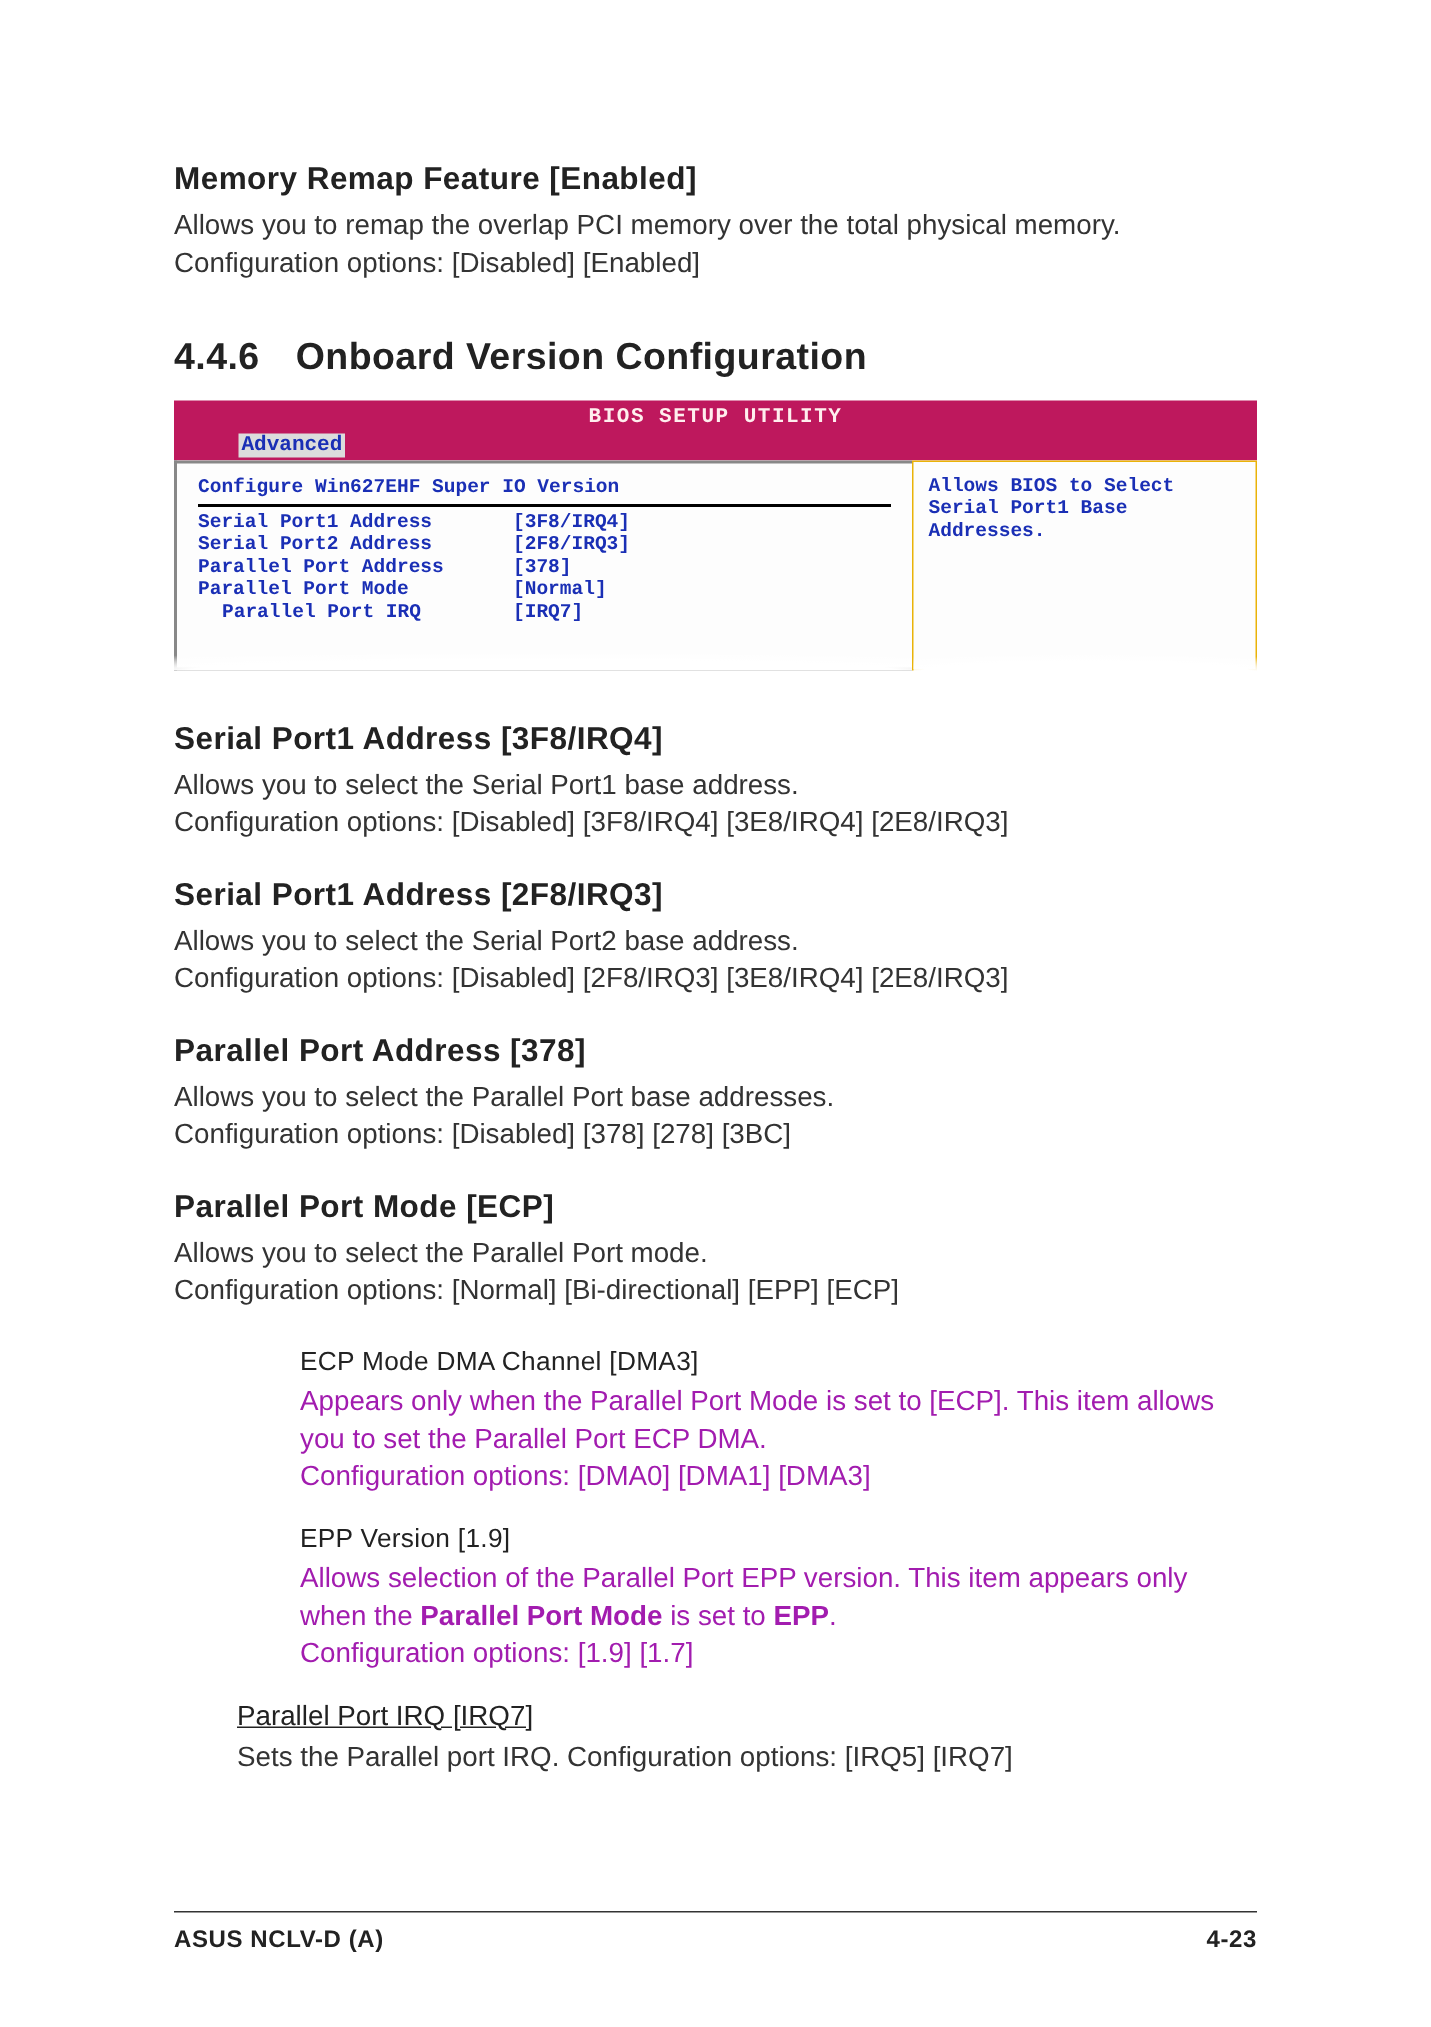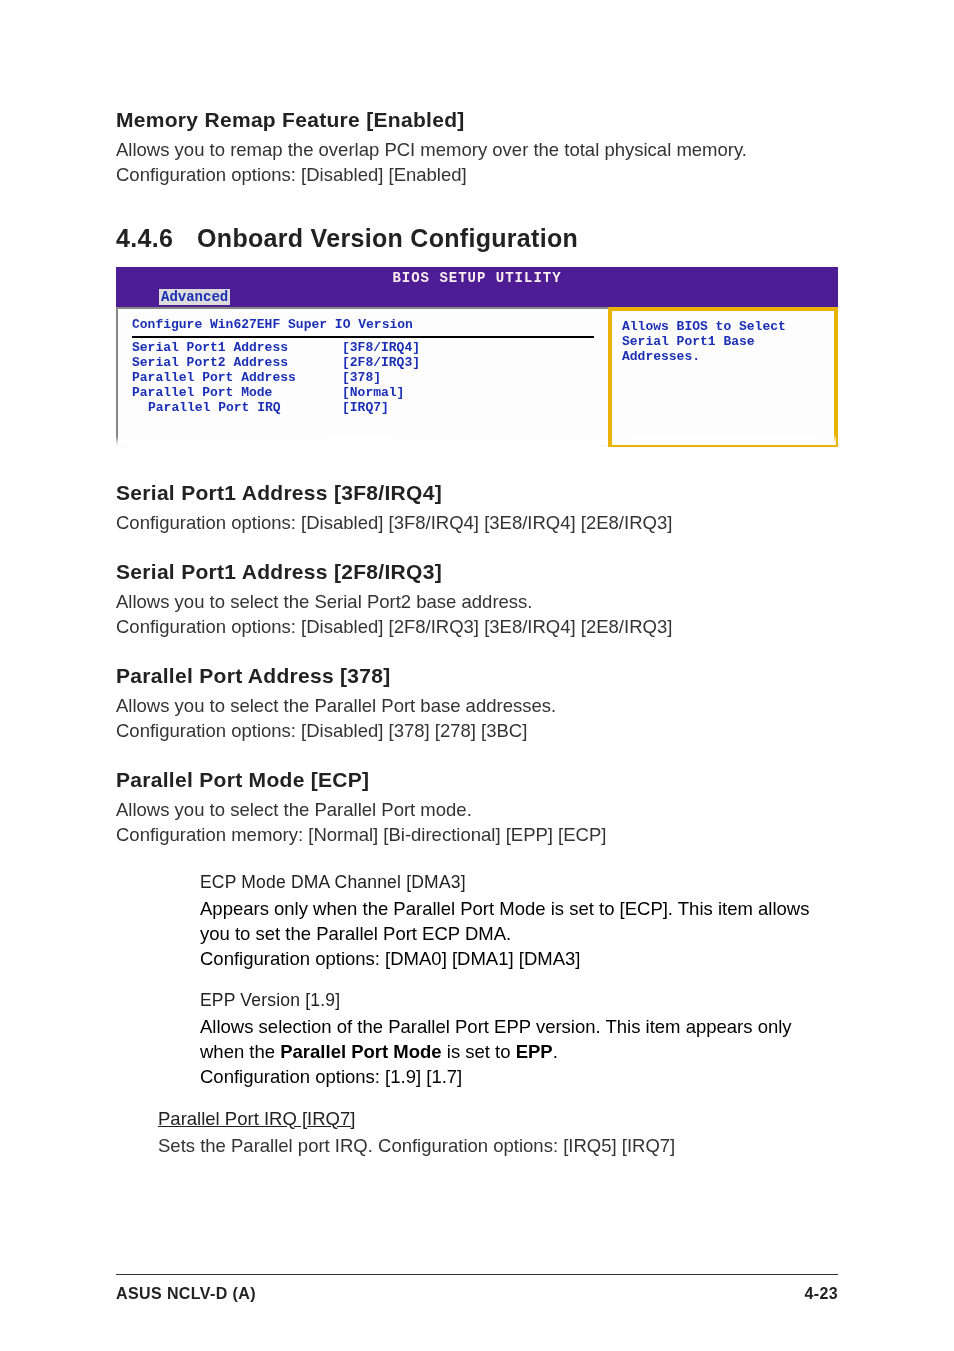--- a/index.html
+++ b/index.html
@@ -32,21 +32,21 @@
     margin-bottom: 14px;
     letter-spacing: 0.3px;
   }
   .h-main .num { display:inline-block; margin-right: 24px; }
 
   .bios-box {
     width: 100%;
     margin-bottom: 34px;
   }
   .bios-header {
-    background: #4c1d95;
+    background: #be185d;
     color: #fff;
     font-family: "Courier New", monospace;
     font-weight: bold;
     font-size: 14px;
     position: relative;
     height: 40px;
   }
   .bios-title {
     position: absolute;
     left: 50%;
@@ -82,21 +82,21 @@
   }
   .bios-left::after{
     content:"";
     position:absolute;
     left:-2px; right:0; bottom:-2px;
     height:18px;
     background: radial-gradient(ellipse 120% 100% at 50% 100%, #fff 40%, rgba(255,255,255,0) 70%);
   }
   .bios-right {
     width: 230px;
-    border: 4px solid #eab308;
+    border: 1px solid #eab308;
     padding: 8px 10px 30px 10px;
     background: #fdfdfd;
     position:relative;
   }
   .bios-right::after{
     content:"";
     position:absolute;
     left:0; right:-2px; bottom:-2px;
     height:18px;
     background: radial-gradient(ellipse 120% 100% at 50% 100%, #fff 40%, rgba(255,255,255,0) 70%);
@@ -114,21 +114,21 @@
   .sub-block { padding-left: 84px; margin-bottom: 18px; }
   .sub-h {
     font-weight: normal;
     font-size: 17.5px;
     margin-bottom: 4px;
     letter-spacing: 0.2px;
   }
   .sub-text {
     font-size: 18.5px;
     line-height: 1.35;
-    color: #000000;
+    color: #a21caf;
   }
   .u { text-decoration: underline; font-size: 18.5px; margin-bottom:4px; padding-left: 42px;}
   .u-wrap { margin-bottom: 12px;}
   .u-text { font-size: 18.5px; line-height:1.35; color:#333; padding-left:42px;}
 
   .footer {
     position: absolute;
     bottom: 48px;
     left: 116px;
     right: 116px;
@@ -187,39 +187,40 @@
       </div>
     </div>
     <div class="bios-right">
       <div>Allows BIOS to Select Serial Port1 Base Addresses.</div>
     </div>
   </div>
 </div>
 
 <div class="section-gap-sm">
   <div class="h-sub">Serial Port1 Address [3F8/IRQ4]</div>
+  <div class="body-text">Allows you to select the Serial Port1 base address.</div>
   <div class="body-text">Configuration options: [Disabled] [3F8/IRQ4] [3E8/IRQ4] [2E8/IRQ3]</div>
 </div>
 
 <div class="section-gap-sm">
   <div class="h-sub">Serial Port1 Address [2F8/IRQ3]</div>
   <div class="body-text">Allows you to select the Serial Port2 base address.</div>
   <div class="body-text">Configuration options: [Disabled] [2F8/IRQ3] [3E8/IRQ4] [2E8/IRQ3]</div>
 </div>
 
 <div class="section-gap-sm">
   <div class="h-sub">Parallel Port Address [378]</div>
   <div class="body-text">Allows you to select the Parallel Port base addresses.</div>
   <div class="body-text">Configuration options: [Disabled] [378] [278] [3BC]</div>
 </div>
 
 <div class="section-gap-sm">
   <div class="h-sub">Parallel Port Mode [ECP]</div>
   <div class="body-text">Allows you to select the Parallel Port  mode.</div>
-  <div class="body-text">Configuration memory: [Normal] [Bi-directional] [EPP] [ECP]</div>
+  <div class="body-text">Configuration options: [Normal] [Bi-directional] [EPP] [ECP]</div>
 </div>
 
 <div class="sub-block">
   <div class="sub-h">ECP Mode DMA Channel [DMA3]</div>
   <div class="sub-text">Appears only when the Parallel Port Mode is set to [ECP]. This item allows you to set the Parallel Port ECP DMA.</div>
   <div class="sub-text">Configuration options: [DMA0] [DMA1] [DMA3]</div>
 </div>
 
 <div class="sub-block">
   <div class="sub-h">EPP Version [1.9]</div>

